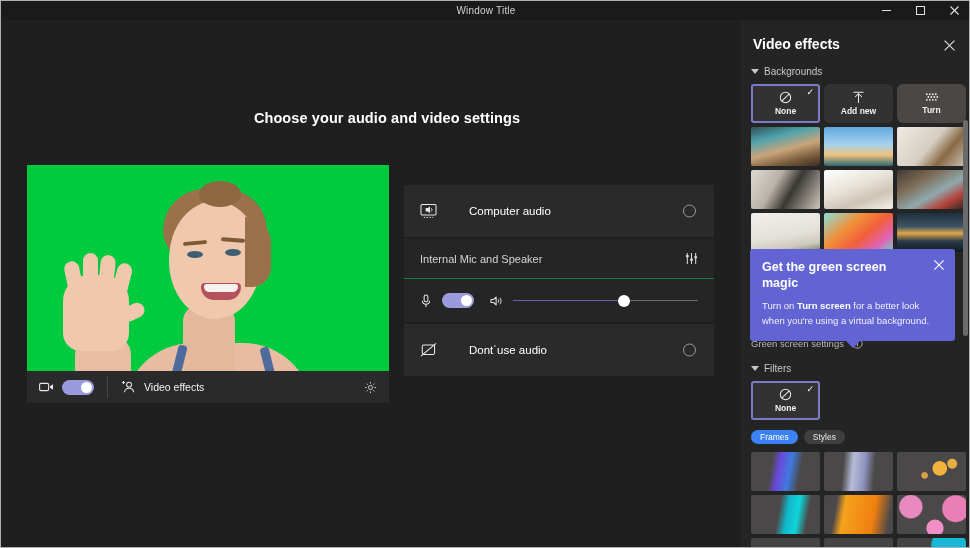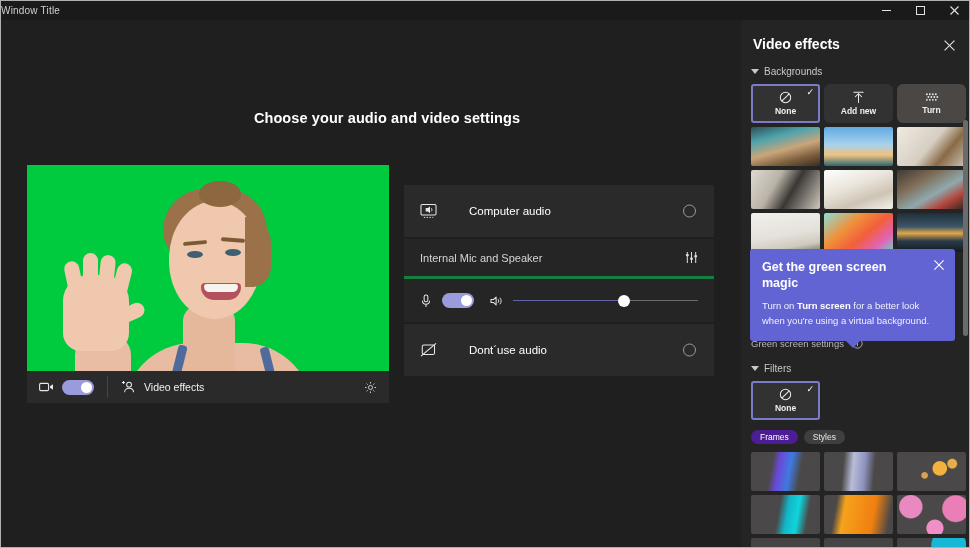--- a/index.html
+++ b/index.html
@@ -14,21 +14,21 @@
     width: 970px; height: 548px;
     background: #201f1f;
     border: 1px solid #b0b0b0;
     overflow: hidden;
   }
 
   
   .titlebar {
     position: absolute; left: 0; top: 0; width: 970px; height: 19px;
     background: #1b1a1a;
-    display: flex; align-items: center; 
+    display: flex; align-items: center; justify-content: center;
   }
   .titlebar-title {
     font-size: 10px; color: #cfcfcf; letter-spacing: .2px;
   }
   .win-controls {
     position: absolute; right: 0; top: 0; height: 19px;
     display: flex; align-items: center;
   }
   .win-btn {
     width: 34px; height: 19px; display: flex; align-items: center; justify-content: center;
@@ -155,21 +155,21 @@
   }
   .audio-row .ico { width:26px; display:flex; align-items:center; color:#e8e8e8; }
   .audio-row .lbl { font-size:11.5px; color:#ffffff; margin-left:23px; font-weight:400;}
   .radio {
     position:absolute; right:18px; top:50%; transform:translateY(-50%);
     width:13px; height:13px; border:1.3px solid #9b9a9a; border-radius:50%;
   }
   .device-block { background:#262525; padding:0 0 14px 0; margin-bottom:2px; }
   .device-row {
     height:40px; display:flex; align-items:center; padding:0 16px;
-    border-bottom:3px solid #15803d;
+    border-bottom:1px solid #15803d;
   }
   .device-name { font-size:11px; color:#d6d5d5; }
   .device-eq { margin-left:auto; color:#dcdcdc; display:flex; }
   .slider-row { display:flex; align-items:center; padding:14px 16px 0 16px; gap:10px; }
   .mic-ico { color:#e6e6e6; display:flex; }
   .spk-ico { color:#e6e6e6; display:flex; margin-left:6px;}
   .slider {
     flex:1; height:14px; position:relative; display:flex; align-items:center;
   }
   .slider .track-off {
@@ -247,21 +247,21 @@
   .th-f7 { background:#454343; }
   .th-f8 { background:#454343; }
   .th-f9 { background:#454343; background-image: radial-gradient(circle at 75% 20%, #17b8d6 0 28%, transparent 30%); }
 
   
   .pills { display:flex; gap:6px; padding:10px 0 0 10px; }
   .pill {
     height:14px; padding:0 9px; border-radius:8px; font-size:8.5px;
     display:flex; align-items:center; color:#e8e8e8;
   }
-  .pill.active { background:#4c1d95; color:#ffffff; }
+  .pill.active { background:#3b82f6; color:#ffffff; }
   .pill.inactive { background:#403f3f; }
 
   
   .gs-row {
     display:flex; align-items:center; gap:8px; padding:8px 0 0 10px;
   }
   .gs-link { font-size:9.5px; color:#b8b7b7; }
   .gs-info { color:#b8b7b7; display:flex; }
 
   

